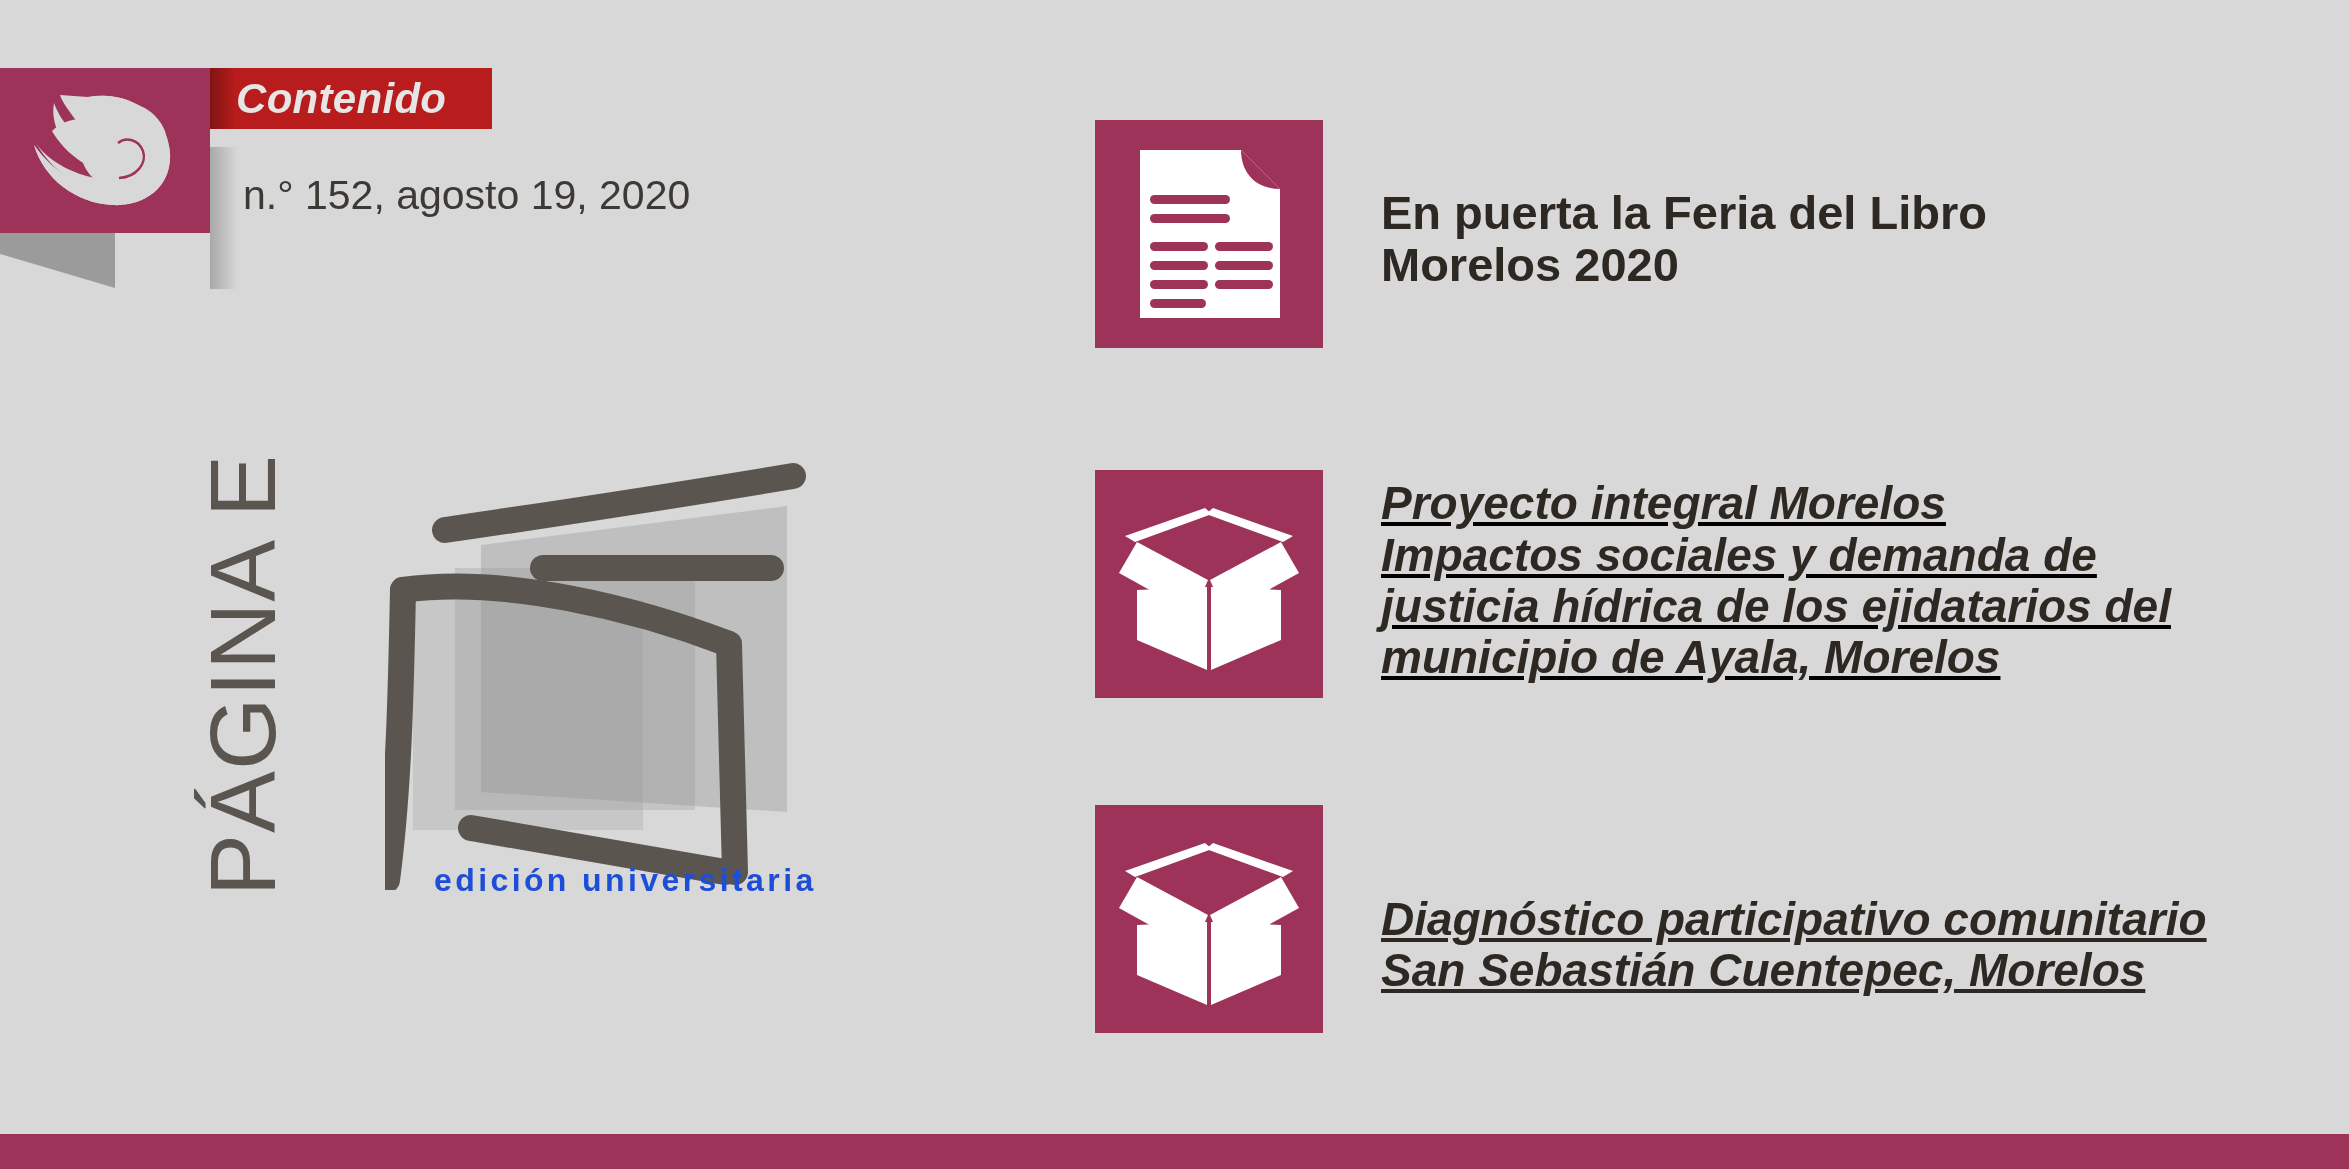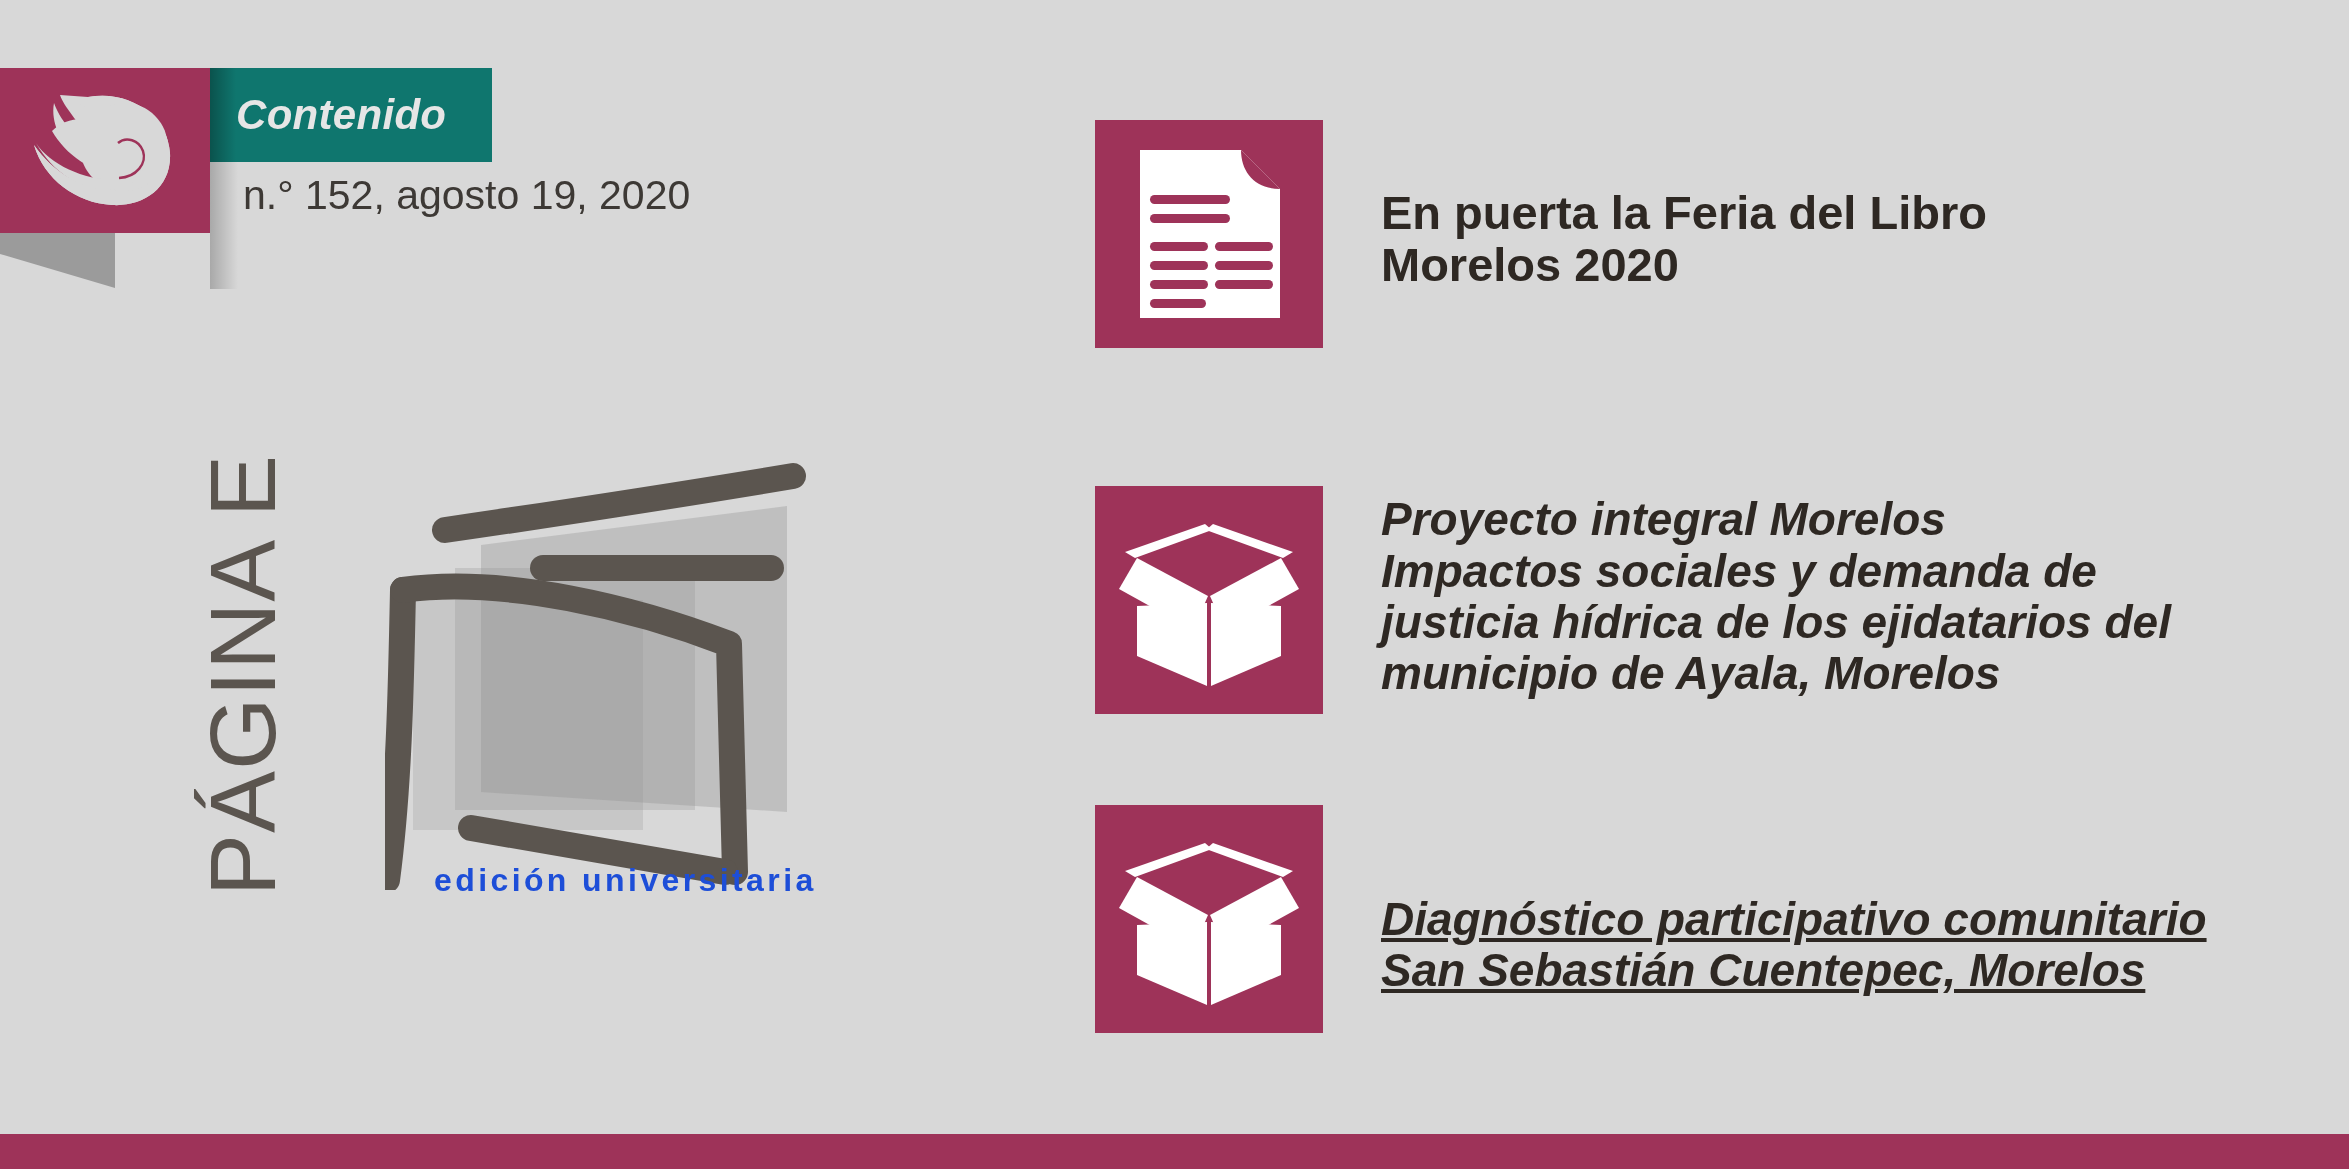--- a/index.html
+++ b/index.html
@@ -43,22 +43,22 @@
     top: 27px;
     width: 152px;
     height: 112px;
   }
 
   .contenido-banner {
     position: absolute;
     left: 210px;
     top: 68px;
     width: 282px;
-    height: 94px;
-    background: #0f766e;
+    height: 61px;
+    background: #b91c1c;
     display: flex;
     align-items: center;
   }
   .contenido-banner .inner-shadow {
     position: absolute;
     left: 0;
     top: 0;
     width: 26px;
     height: 100%;
     background: linear-gradient(to right, rgba(0,0,0,0.30), rgba(0,0,0,0));
@@ -163,21 +163,21 @@
     line-height: 1.115;
     white-space: pre-line;
   }
   .content-item.italic .item-text {
     font-style: italic;
     font-size: 46px;
     line-height: 1.115;
   }
 
   #item-0 { top: 0px; }
-  #item-1 { top: 366px; }
+  #item-1 { top: 350px; text-decoration: underline; }
   #item-2 { top: 685px; }
 
   #item-0 .item-text { margin-top: 10px; }
   #item-1 .item-text { margin-top: -6px; }
   #item-2 .item-text { margin-top: 52px; text-decoration: underline; }
 
   
   .footer-bar {
     position: absolute;
     left: 0;

